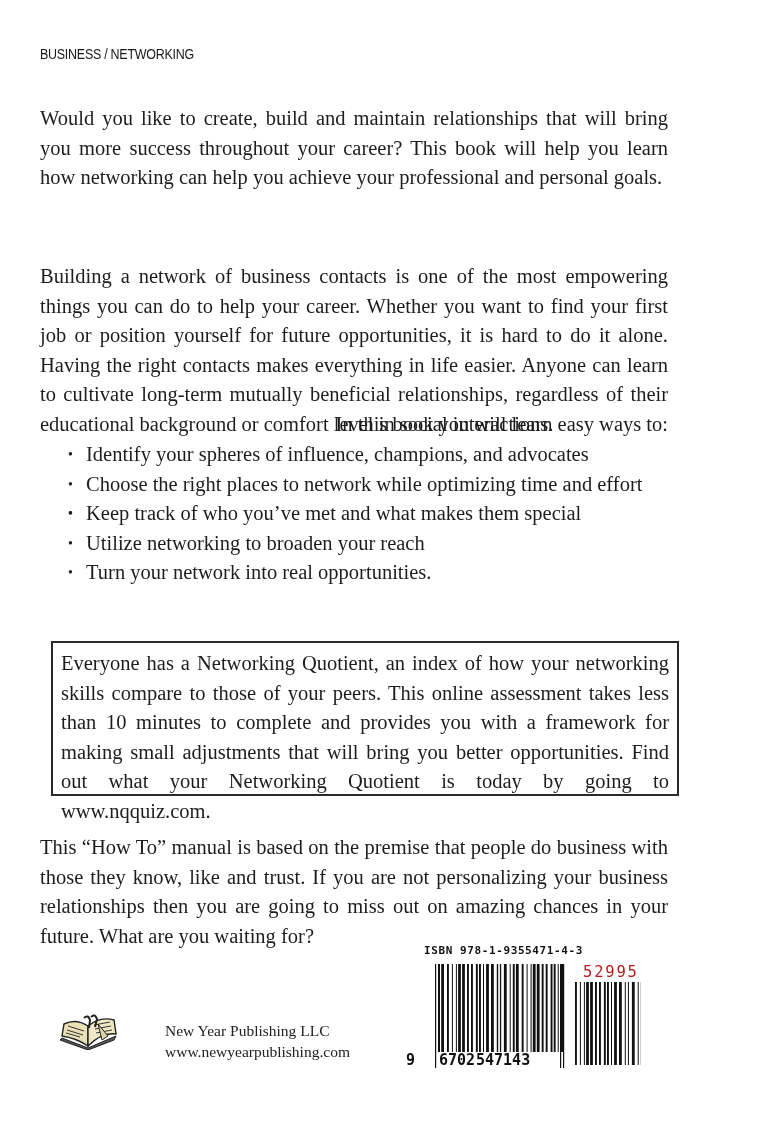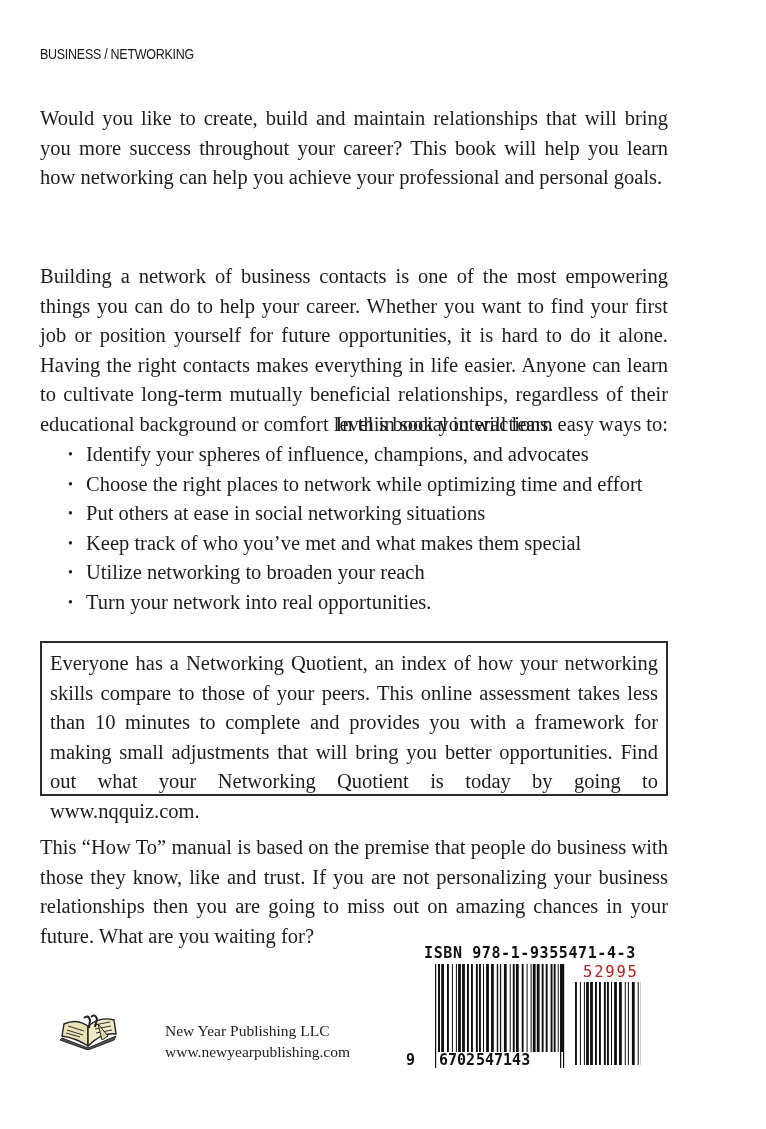--- a/index.html
+++ b/index.html
@@ -9,21 +9,21 @@
   }
   .category {
     position: absolute; left: 40px; top: 46px;
     font-family: "Liberation Sans", sans-serif;
     font-size: 14.5px; font-weight: normal; letter-spacing: -0.3px;
     transform: scaleX(0.86); transform-origin: left top;
     color: #1a1a1a;
   }
   .serif {
     font-family: "Liberation Serif", serif;
-    font-size: 20.5px; line-height: 29.5px; color: #1d1d1d;
+    font-size: 20.5px; line-height: 29.5px; color: #1d1d1d; margin-left: 11px;
   }
   .para {
     position: absolute; left: 40px; width: 628px; margin: 0;
     text-align: justify;
   }
   .p1 { top: 104px; }
   .p2 { top: 215px; margin-top: 47px; }
   .p3 { top: 410px; text-align: right; }
   .bullets {
     position: absolute; left: 66px; top: 440px; width: 620px;
@@ -45,21 +45,21 @@
   .logo {
     position: absolute; left: 58px; top: 1012px; width: 62px; height: 38px;
   }
   .publisher {
     position: absolute; left: 165px; top: 1020px;
     font-family: Liberation Serif, serif; font-size: 15.5px; line-height: 21px;
     color: #222;
   }
   .isbn-label {
     position: absolute; left: 424px; top: 944px;
-    font-family: "DejaVu Sans Mono", monospace; font-size: 15px; font-weight: bold;
+    font-family: "DejaVu Sans Mono", monospace; font-size: 11px; font-weight: bold;
     letter-spacing: 0.6px; color: #111;
   }
   .addon-label {
     position: absolute; left: 583px; top: 963px;
     font-family: "DejaVu Sans Mono", monospace; font-size: 15.5px;
     letter-spacing: 1.8px; color: #b91c1c;
   }
   .barcode { position: absolute; left: 400px; top: 960px; width: 260px; height: 115px; }
   .digits {
     position: absolute; top: 1052px;
@@ -72,21 +72,21 @@
 
 <div class="category">BUSINESS / NETWORKING</div>
 
 <p class="para serif p1">Would you like to create, build and maintain relationships that will bring you more success throughout your career? This book will help you learn how networking can help you achieve your professional and personal goals.</p>
 <p class="para serif p2">Building a network of business contacts is one of the most empowering things you can do to help your career. Whether you want to find your first job or position yourself for future opportunities, it is hard to do it alone. Having the right contacts makes everything in life easier. Anyone can learn to cultivate long-term mutually beneficial relationships, regardless of their educational background or comfort level in social interactions.</p>
 <p class="para serif p3">In this book you will learn easy ways to:</p>
 
 <ul class="bullets serif">
   <li><span class="dot">•</span><span>Identify your spheres of influence, champions, and advocates</span></li>
   <li><span class="dot">•</span><span>Choose the right places to network while optimizing time and effort</span></li>
-  <li><span class="dot">•</span><span>Put others at ease in social networking situations</span></li>
+  <li><span class="dot">•</span></li>
   <li><span class="dot">•</span><span>Keep track of who you’ve met and what makes them special</span></li>
   <li><span class="dot">•</span><span>Utilize networking to broaden your reach</span></li>
   <li><span class="dot">•</span><span>Turn your network into real opportunities.</span></li>
 </ul>
 
 <div class="box serif">
   <p>Everyone has a Networking Quotient, an index of how your networking skills compare to those of your peers. This online assessment takes less than 10 minutes to complete and provides you with a framework for making small adjustments that will bring you better opportunities. Find out what your Networking Quotient is today by going to www.nqquiz.com.</p>
 </div>
 
 <p class="para serif p4">This “How To” manual is based on the premise that people do business with those they know, like and trust. If you are not personalizing your business relationships then you are going to miss out on amazing chances in your future. What are you waiting for?</p>

